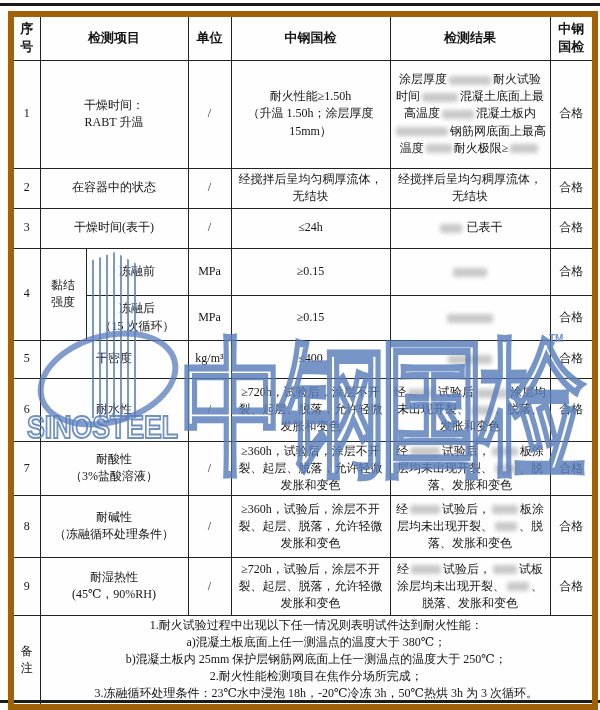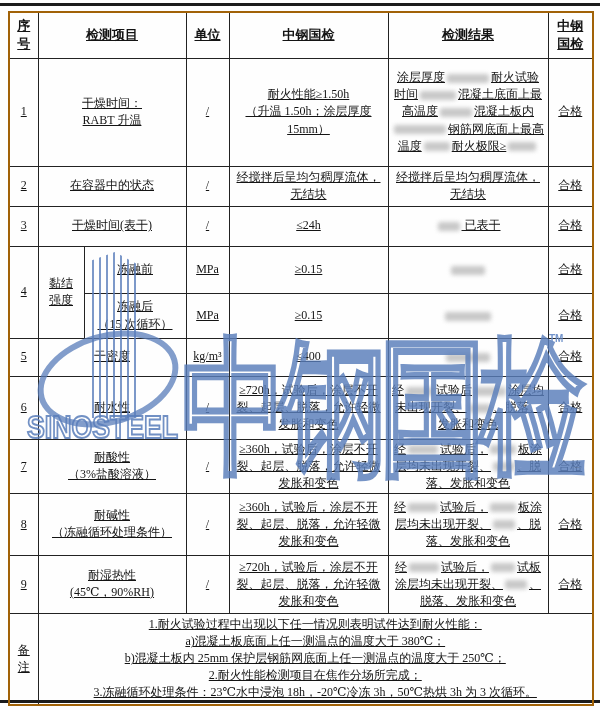--- a/index.html
+++ b/index.html
@@ -8,22 +8,21 @@
     font-family:"Liberation Serif","DejaVu Serif",serif;color:#141414;
     overflow:hidden;
   }
   .rule{position:absolute;left:0;width:600px;height:3px;background:#1b1b1b;}
   .rule.top{top:3px;}
   .rule.bottom{top:700px;}
 
   table.report{
     position:absolute;left:8px;top:11px;width:584px;
     border-collapse:collapse;table-layout:fixed;
-    border:2px solid #a16207;
-    text-decoration:underline;
+    border:6px solid #a16207;
   }
   .report td,.report th{
     border:1px solid #222;padding:1px 3px;
     font-size:12px;line-height:1.42;
     text-align:center;vertical-align:middle;overflow:hidden;
     font-weight:normal;
   }
   .report th{font-weight:bold;font-size:13px;}
   .pre{white-space:pre-line;}
   .result-cell{padding:1px 4px;}

